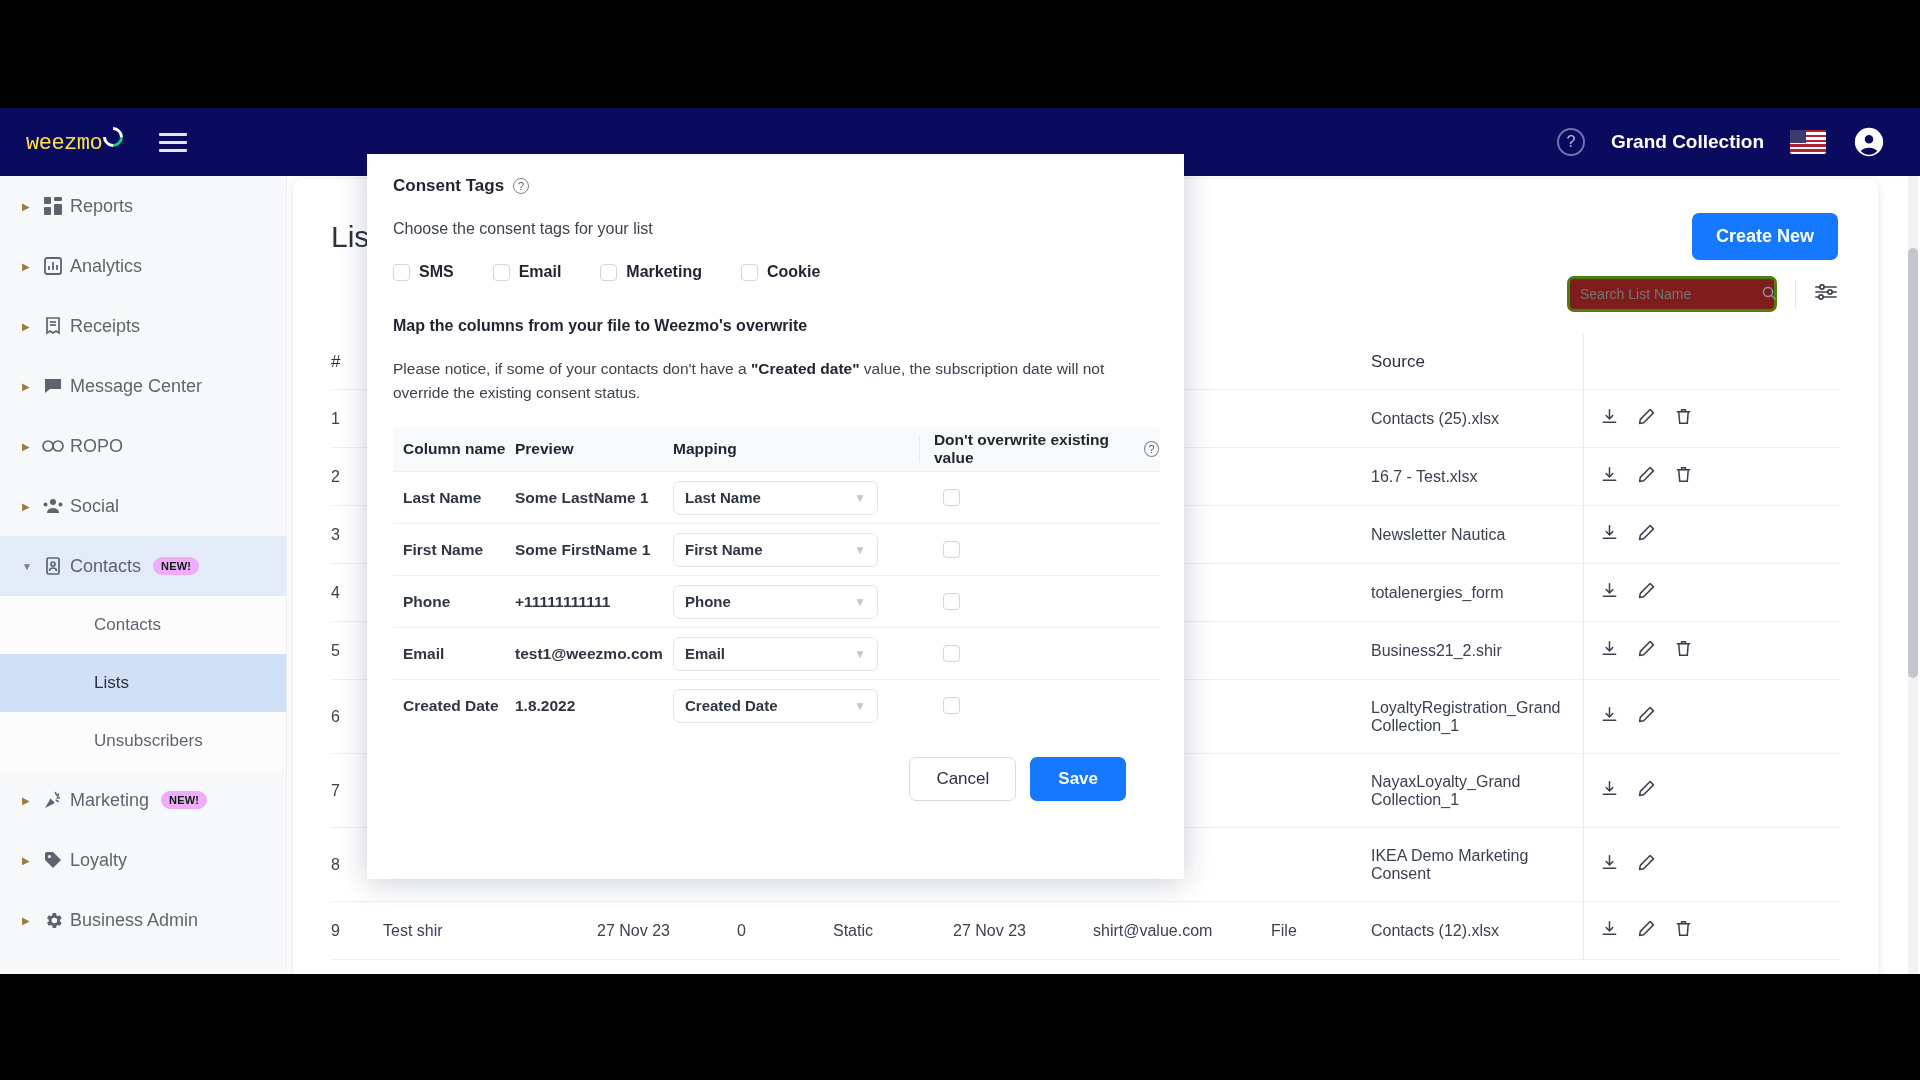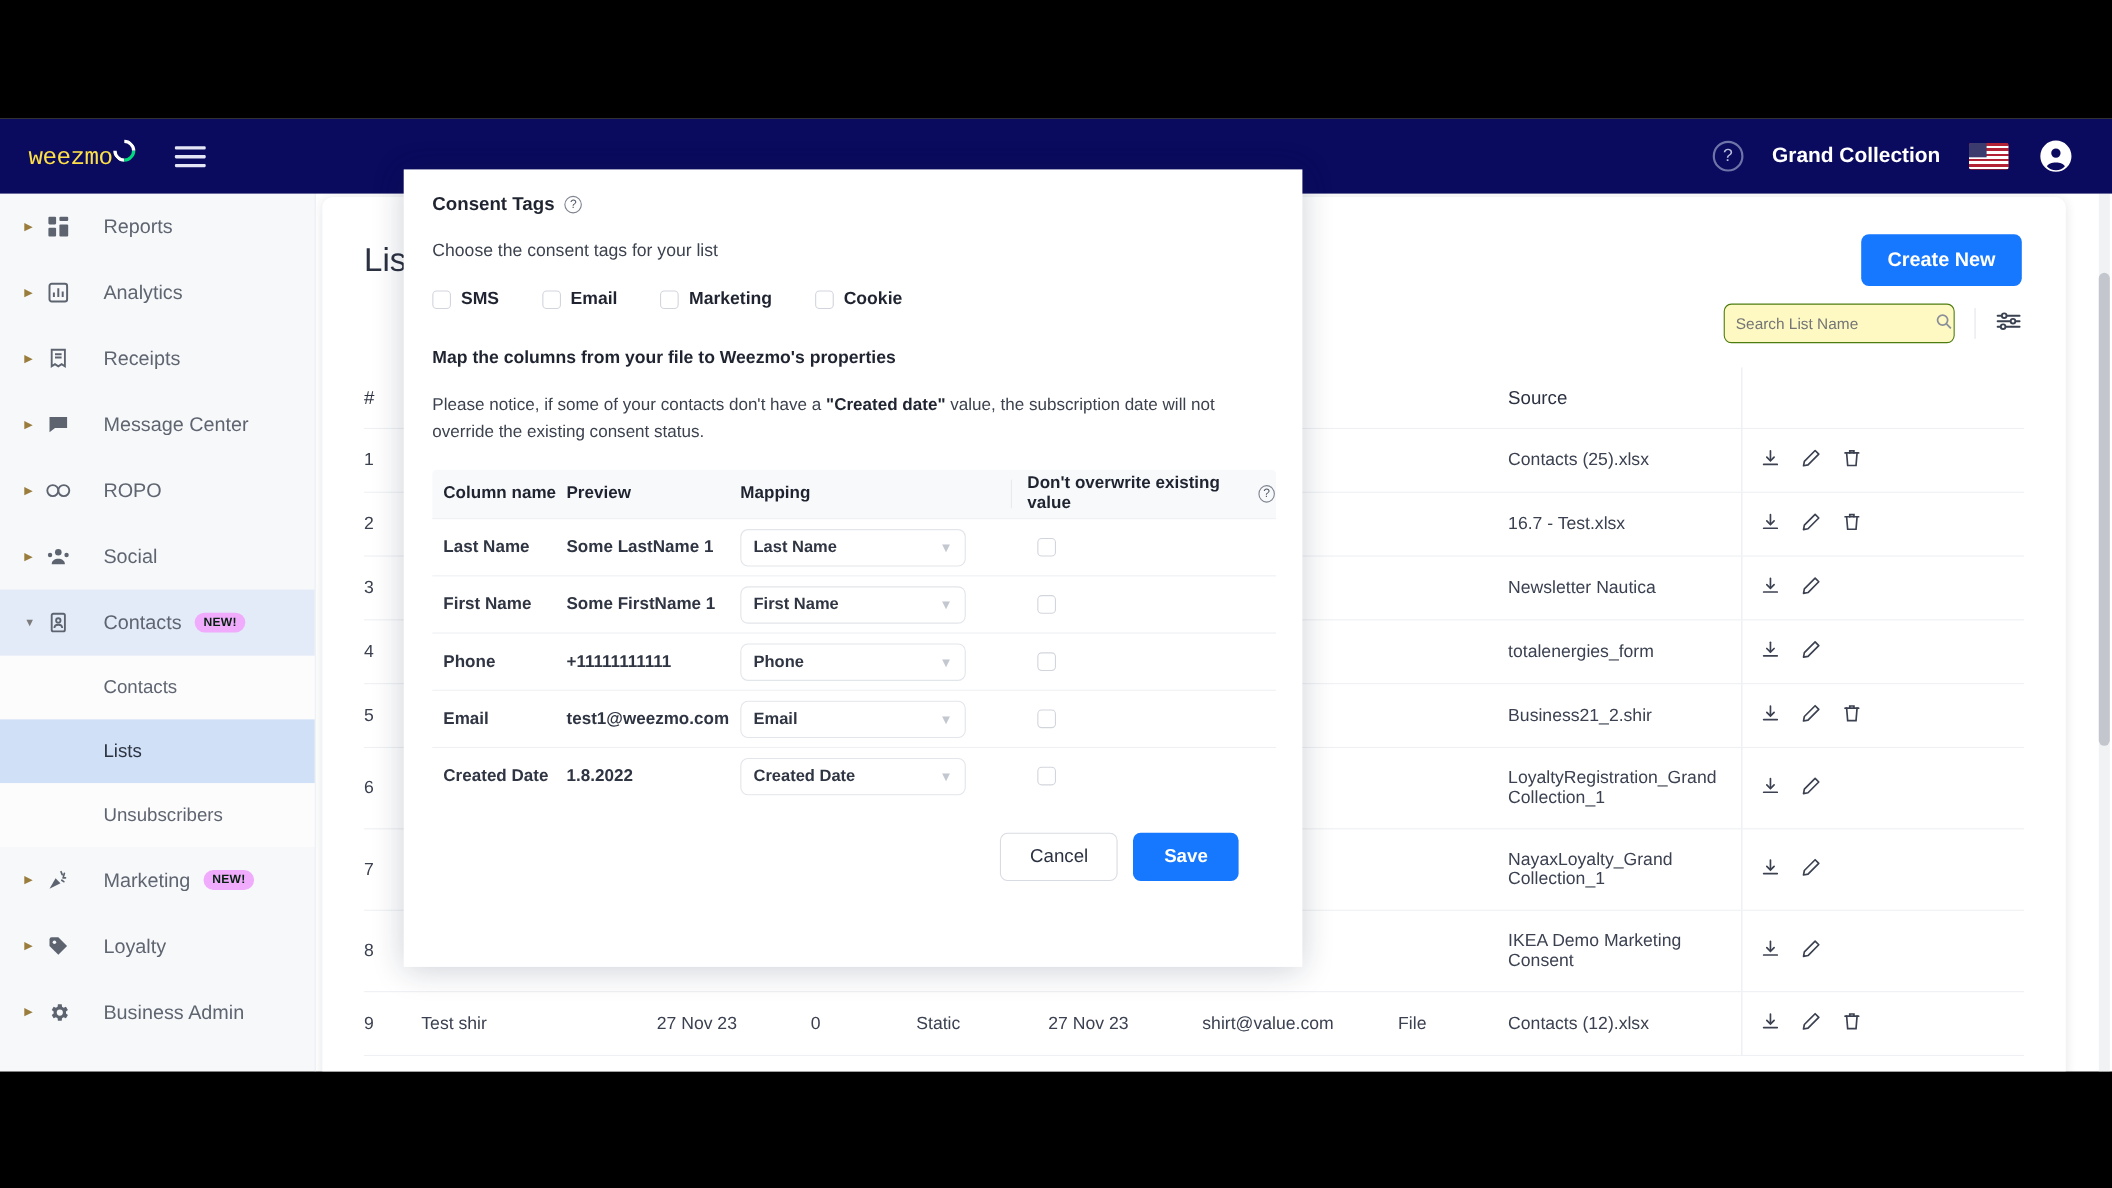--- a/index.html
+++ b/index.html
@@ -64,21 +64,21 @@
     z-index: 20;
   }
   .nav-item {
     height: 60px; display: flex; align-items: center;
     padding-left: 22px; cursor: pointer; position: relative;
   }
   .nav-item.active { background: #e3eaf8; }
   .caret { width: 14px; color: #9a7d3c; font-size: 10px; flex: none; }
   .caret.down { color: #7c7c7c; }
   .nav-icon { width: 34px; flex: none; display:flex; align-items:center; justify-content:center; color: #5d6470; }
-  .nav-label { font-size: 18px; color: #5f6570; margin-left: 24px; white-space: nowrap; }
+  .nav-label { font-size: 18px; color: #5f6570; margin-left: 0; white-space: nowrap; }
   .badge-new {
     margin-left: 12px; background: #f0abfc; color: #05210f;
     font-size: 11px; font-weight: bold; padding: 3px 8px; border-radius: 9px;
     letter-spacing: .2px;
   }
   .subnav-item {
     height: 58px; display: flex; align-items: center; padding-left: 94px;
     font-size: 17px; color: #5f6570; cursor: pointer; background: #fcfcfd;
   }
   .subnav-item.active { background: #cfe0f7; color: #2c3240; }
@@ -98,22 +98,22 @@
   }
   .card-head { display:flex; align-items:center; padding: 34px 40px 6px 38px; }
   .page-title { font-size: 30px; color: #2b3140; font-weight: 400; }
   .card-head-right { margin-left:auto; }
   .btn-primary {
     background: #1677ff; color: #fff; font-size: 18px; font-weight: bold;
     border: none; border-radius: 7px; padding: 13px 24px; cursor: pointer;
   }
   .toolbar { display:flex; align-items:center; justify-content:flex-end; padding: 10px 40px 0 0; gap: 0; }
   .search-box {
-    width: 210px; height: 36px; border: 1px solid #4d7c0f; border-radius: 7px;
-    display:flex; align-items:center; padding: 0 10px; background:#fef9c3;
+    width: 210px; height: 36px; border: 3px solid #4d7c0f; border-radius: 7px;
+    display:flex; align-items:center; padding: 0 10px; background:#7f1d1d;
   }
   .search-box input {
     border:none; outline:none; font-size: 14px; color:#8a8f99; flex:1;
     font-family: "Liberation Sans", sans-serif; background: transparent;
   }
   .search-icon { color:#8a8f99; font-size: 15px; }
   .tool-sep { width: 1px; height: 28px; background: #e2e5ea; margin: 0 18px; }
   .filter-icon { color:#3a4150; cursor:pointer; }
 
   
@@ -663,21 +663,21 @@
           <span class="checkbox"></span>
           <span class="chk-label">Marketing</span>
         </div>
         <div class="chk-group">
           <span class="checkbox"></span>
           <span class="chk-label">Cookie</span>
         </div>
       </div>
 
 
-      <div class="map-title">Map the columns from your file to Weezmo's properties</div>
+      <div class="map-title">Map the columns from your file to Weezmo's overwrite</div>
 
       <div class="notice">
         <span>Please notice, if some of your contacts don't have a </span><b>"Created date"</b><span> value, the subscription date will not override the existing consent status.</span>
       </div>
 
       <div class="maptable">
         <div class="mh">
           <div class="mcell m-col">Column name</div>
           <div class="mcell m-prev">Preview</div>
           <div class="mcell m-map">Mapping</div>

